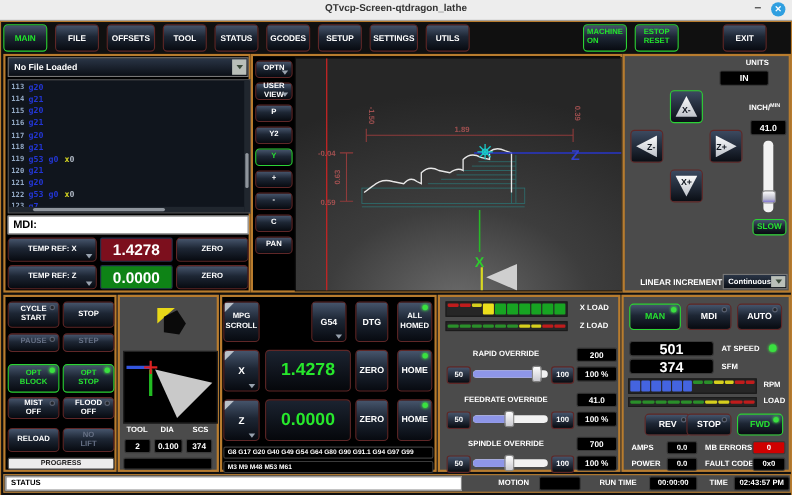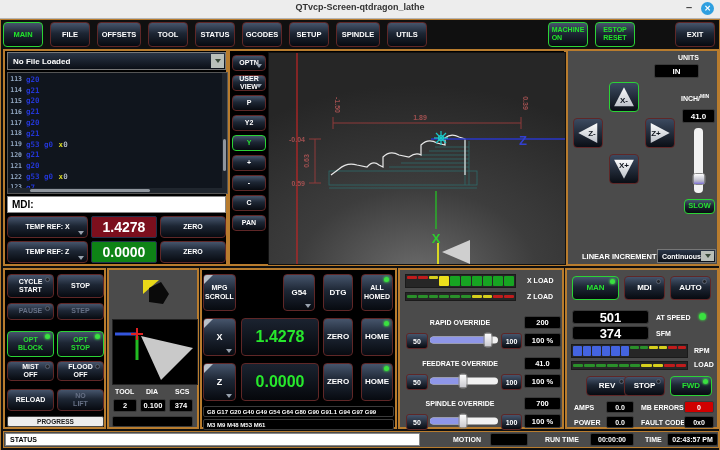--- a/index.html
+++ b/index.html
@@ -80,30 +80,30 @@
 
   <div id="toolbar">
     <div style="display:flex;">
         <div class="tab active">MAIN</div>
         <div class="tab">FILE</div>
         <div class="tab" style="width: 42px;">OFFSETS</div>
         <div class="tab">TOOL</div>
         <div class="tab">STATUS</div>
         <div class="tab">GCODES</div>
         <div class="tab">SETUP</div>
-        <div class="tab" style="width: 42px;">SPINDLE</div>
+        <div class="tab" style="width: 42px;">SETTINGS</div>
         <div class="tab">UTILS</div>
       </div>
     <div style="margin-left:auto;display:flex;gap:7px;align-items:center;">
       <div class="tab active" style="margin:0;white-space:pre-line;line-height:1.1;font-size:7px;">MACHINE
 ON</div>
       <div class="tab active" style="margin:0;white-space:pre-line;line-height:1.1;font-size:7px;">ESTOP
 RESET</div>
       <div style="width:26px;"></div>
-      <div class="tab" style="margin-right:2px;">EXIT</div>
+      <div class="tab" style="margin-right:20px;">EXIT</div>
     </div>
   </div>
 
   <div class="panel" style="left:2px;top:29px;width:225px;height:217px;background:#000;">
     <div class="combo" style="left:2px;top:1px;width:219px;height:18px;padding-left:5px;">
       <span>No File Loaded</span>
       <span class="dd">
           <i></i>
         </span>
     </div>

